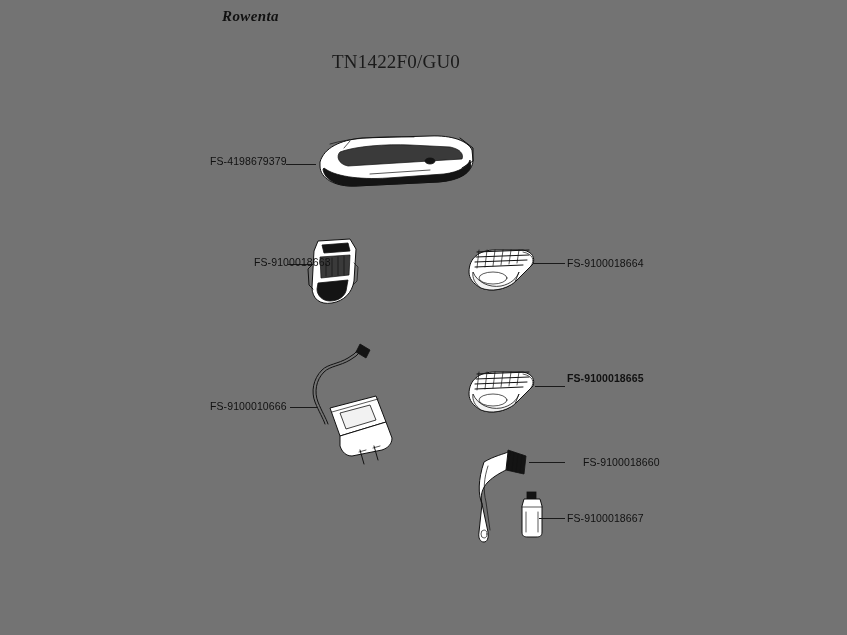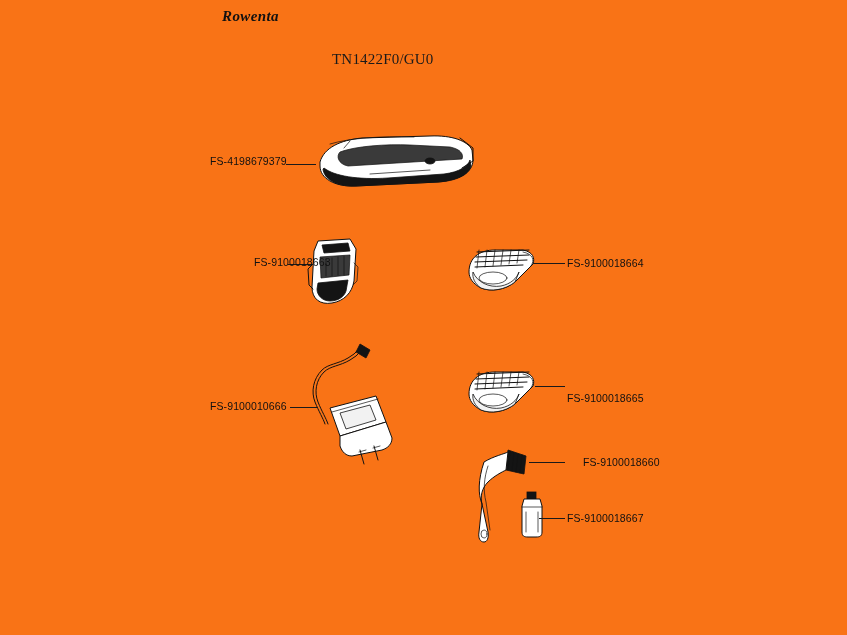--- a/index.html
+++ b/index.html
@@ -7,40 +7,40 @@
     padding: 0;
     background: #ffffff;
   }
   body {
     font-family: "Liberation Sans", sans-serif;
   }
   #page {
     position: relative;
     width: 847px;
     height: 635px;
-    background: #f97316;
+    background: #737373;
     overflow: hidden;
   }
   .brand {
     position: absolute;
     left: 222px;
     top: 8px;
     font-family: "Liberation Serif", serif;
     font-size: 15px;
     font-style: italic;
     font-weight: bold;
     color: #111111;
     letter-spacing: 0.4px;
   }
   .model-title {
     position: absolute;
     left: 332px;
     top: 51px;
     font-family: "Liberation Serif", serif;
-    font-size: 15px;
+    font-size: 19px;
     color: #1a1a1a;
     letter-spacing: 0.2px;
   }
   .ref-label {
     position: absolute;
     font-family: "Liberation Sans", sans-serif;
     font-size: 10.5px;
     color: #111111;
     white-space: nowrap;
     letter-spacing: 0.1px;
@@ -154,17 +154,17 @@
   <div class="leader" style="left:533px; top:263px; width:32px;"></div>
   <div class="leader" style="left:290px; top:407px; width:28px;"></div>
   <div class="leader" style="left:535px; top:386px; width:30px;"></div>
   <div class="leader" style="left:529px; top:462px; width:36px;"></div>
   <div class="leader" style="left:539px; top:518px; width:26px;"></div>
 
   <div class="ref-label" style="left:210px; top:155px;">FS-4198679379</div>
   <div class="ref-label" style="left:210px; top:256px;padding-left:44px;">FS-9100018663</div>
   <div class="ref-label" style="left:567px; top:257px;text-align:center;">FS-9100018664</div>
   <div class="ref-label" style="left:210px; top:400px;text-align:right;">FS-9100010666</div>
-  <div class="ref-label" style="left:567px; top:392px;">FS-9100018665</div>
+  <div class="ref-label" style="left:567px; top:372px;font-weight:bold;">FS-9100018665</div>
   <div class="ref-label" style="left:567px; top:456px;padding-left:16px;">FS-9100018660</div>
   <div class="ref-label" style="left:567px; top:512px;">FS-9100018667</div>
 
 </div>
 
 </body></html>

